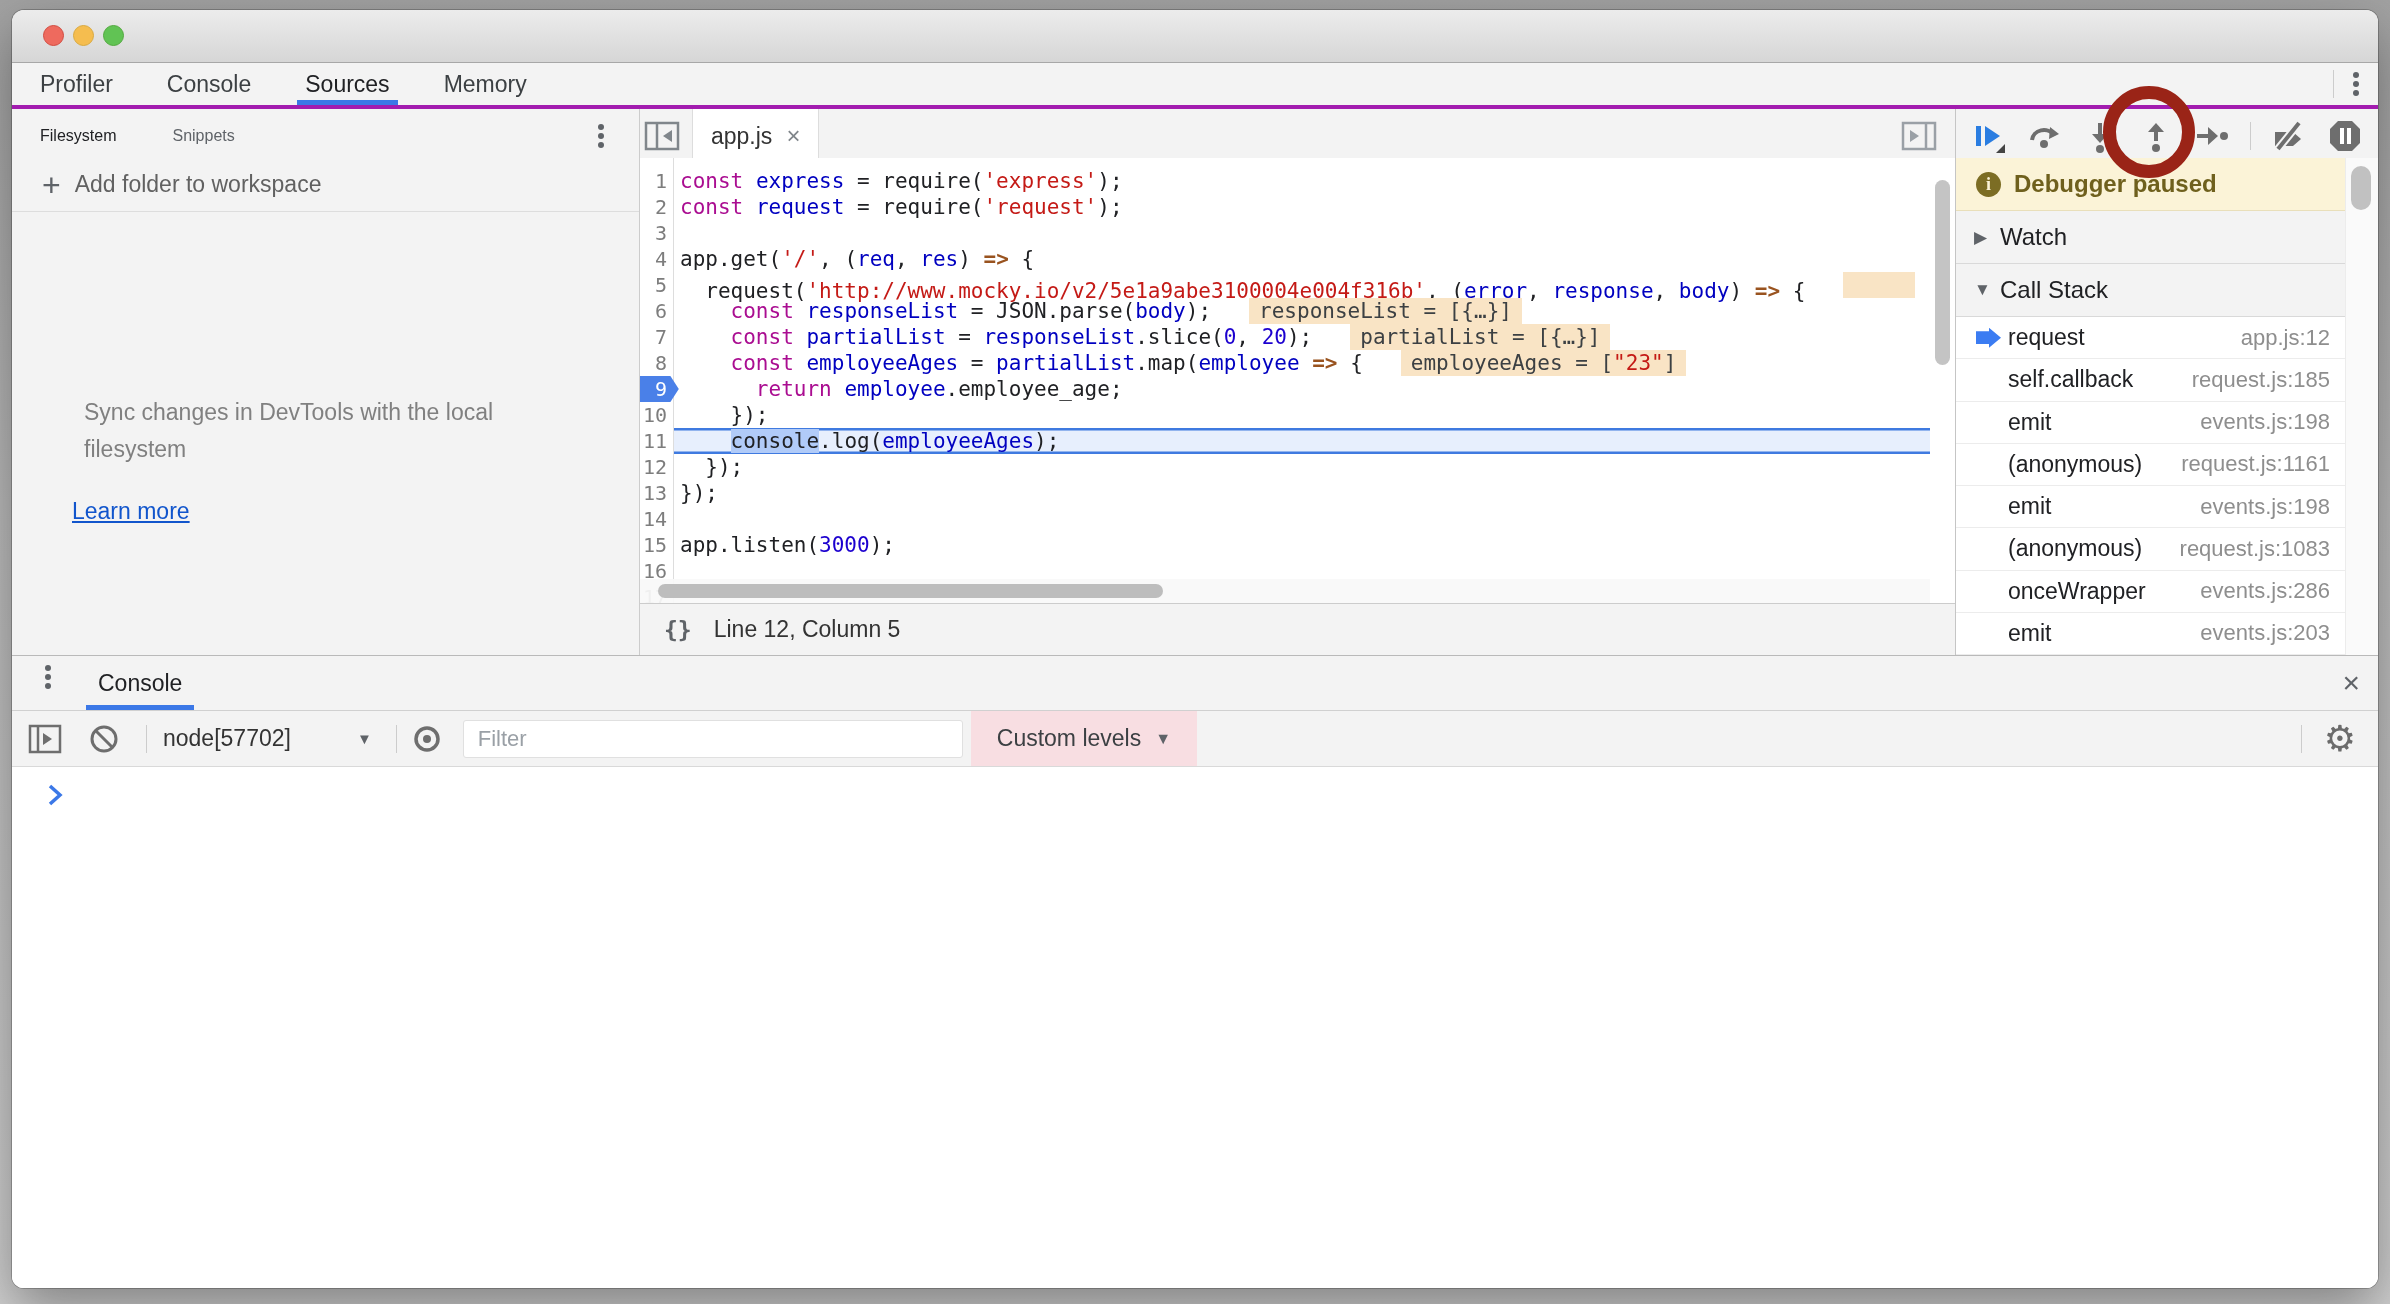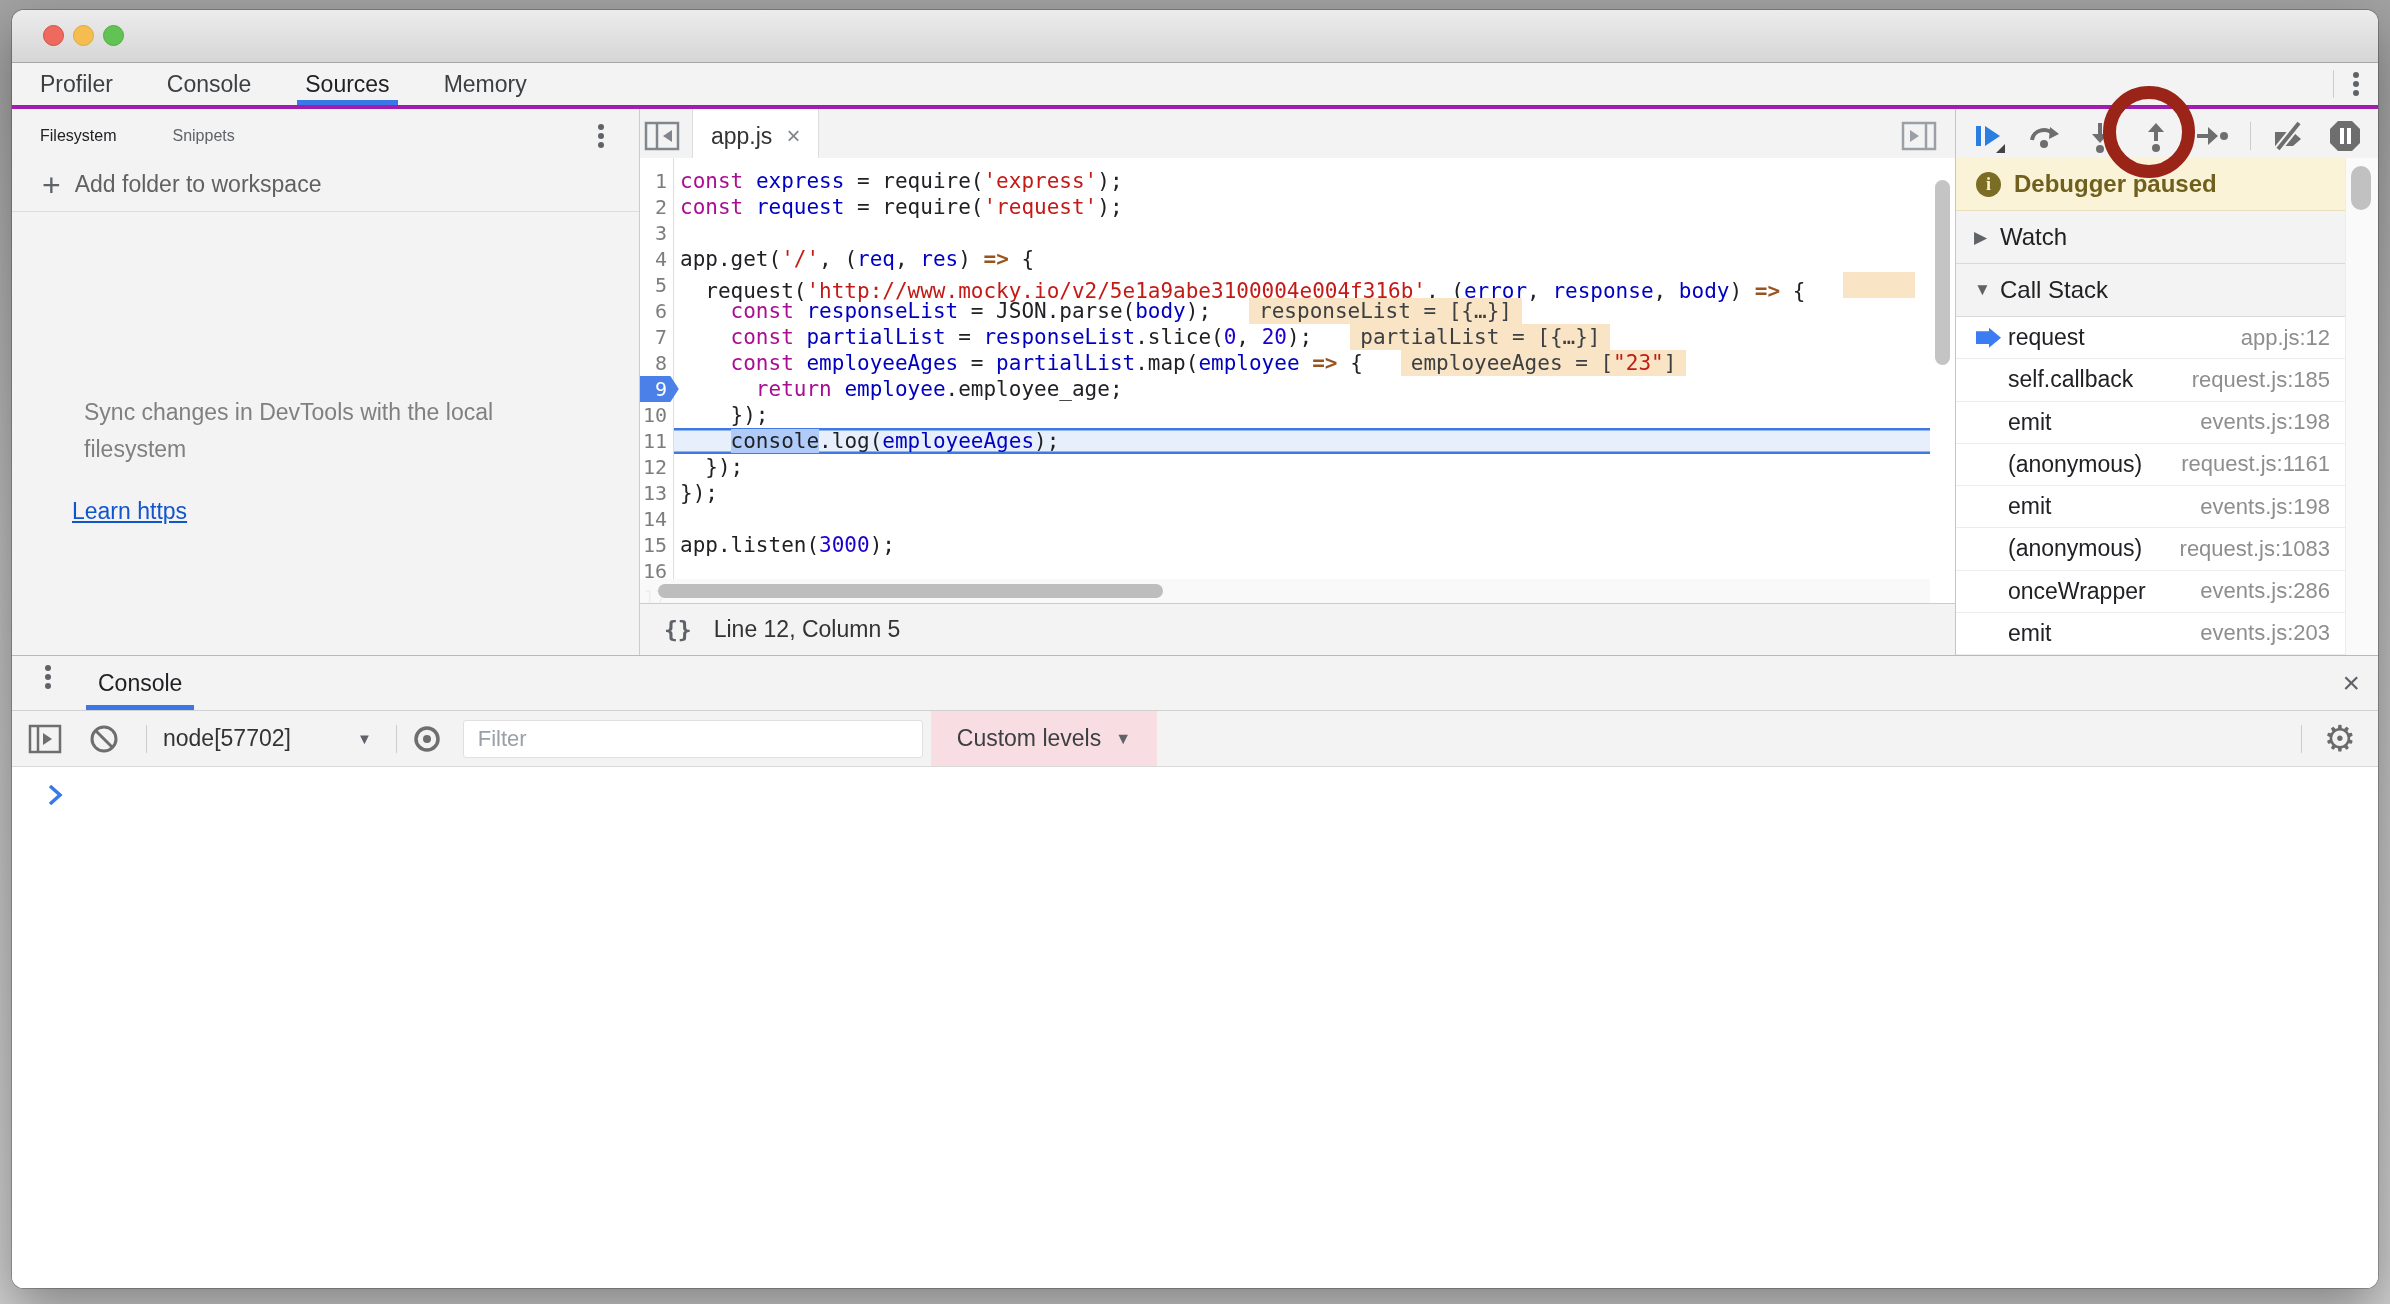--- a/index.html
+++ b/index.html
@@ -101,21 +101,21 @@
   .console{position:absolute;left:0;top:645px;width:2366px;height:633px;background:#fff;border-top:1px solid #b9b9b9;box-sizing:border-box;}
   .console-header{height:54px;background:#f3f3f3;border-bottom:1px solid #d0d0d0;display:flex;align-items:stretch;}
   .console-header .kebab{margin-left:14px;}
   .console-tab{display:flex;align-items:center;padding:0 14px;margin-left:14px;font-size:23px;color:#202124;position:relative;}
   .console-tab::after{content:'';position:absolute;left:2px;right:2px;bottom:0;height:5px;background:#3b78e7;}
   .console-close{margin-left:auto;margin-right:18px;display:flex;align-items:center;font-size:30px;color:#5f6368;}
   .console-toolbar{height:55px;background:#f3f3f3;border-bottom:1px solid #d9d9d9;display:flex;align-items:center;}
   .ct-icon{display:flex;align-items:center;justify-content:center;flex:none;}
   .ctx-select{display:flex;align-items:center;margin-left:16px;font-size:23px;color:#333;}
   .ctx-select .caret{font-size:15px;color:#5f6368;margin-left:66px;}
-  .filter-input{margin-left:20px;width:460px;height:38px;background:#fff;border:1px solid #e0e0e0;border-radius:3px;font-size:22px;color:#202124;padding:0 14px;box-sizing:border-box;font-family:inherit;}
+  .filter-input{margin-left:20px;width:500px;height:38px;background:#fff;border:1px solid #e0e0e0;border-radius:3px;font-size:22px;color:#202124;padding:0 14px;box-sizing:border-box;font-family:inherit;}
   .filter-input::placeholder{color:#9aa0a6;}
   .levels-chip{align-self:stretch;display:flex;align-items:center;background:#f8dee2;padding:0 26px;margin-left:8px;font-size:23px;color:#3c4043;}
   .levels-chip .caret{font-size:16px;color:#5f6368;margin-left:14px;}
   .console-toolbar .right{margin-left:auto;display:flex;align-items:center;}
   .gear{font-size:36px;color:#6b6b6b;margin:0 22px 0 22px;line-height:1;}
   .console-output{position:relative;height:522px;background:#fff;}
   .prompt{position:absolute;left:36px;top:16px;}
 </style>
 </head>
 <body>
@@ -238,21 +238,21 @@
   </div>
 
   <div class="anno-circle"></div>
 
   <div class="sidebar">
     <div class="add-folder">
       <span class="plus">+</span>
       <span>Add folder to workspace</span>
     </div>
     <div class="sync-text">Sync changes in DevTools with the local filesystem</div>
-    <a class="learn-more">Learn https</a>
+    <a class="learn-more">Learn more</a>
   </div>
 
   <div class="editor">
     <div class="gutter" id="gutter">
         <div class="gl">1</div>
         <div class="gl">2</div>
         <div class="gl">3</div>
         <div class="gl">4</div>
         <div class="gl">5</div>
         <div class="gl">6</div>

